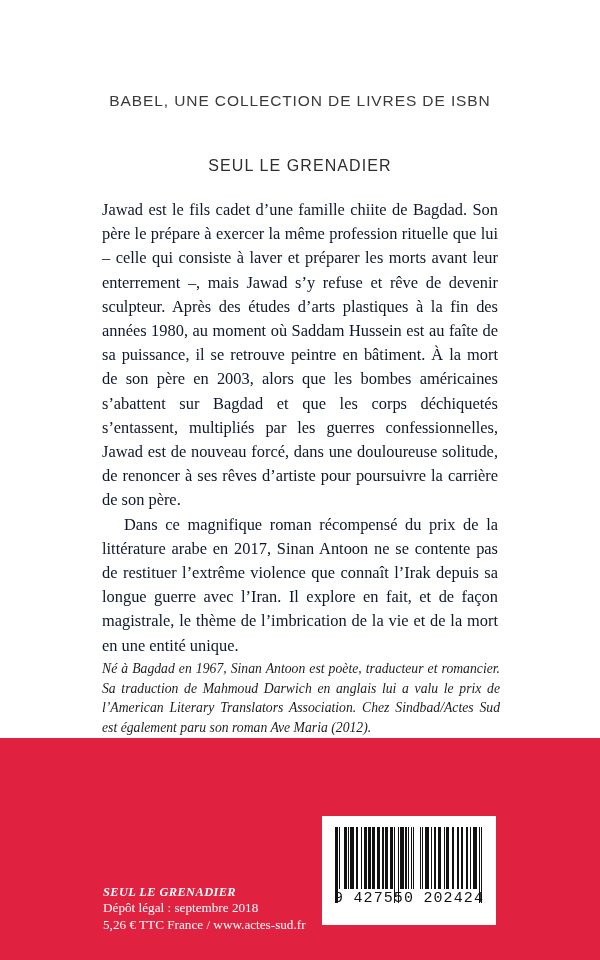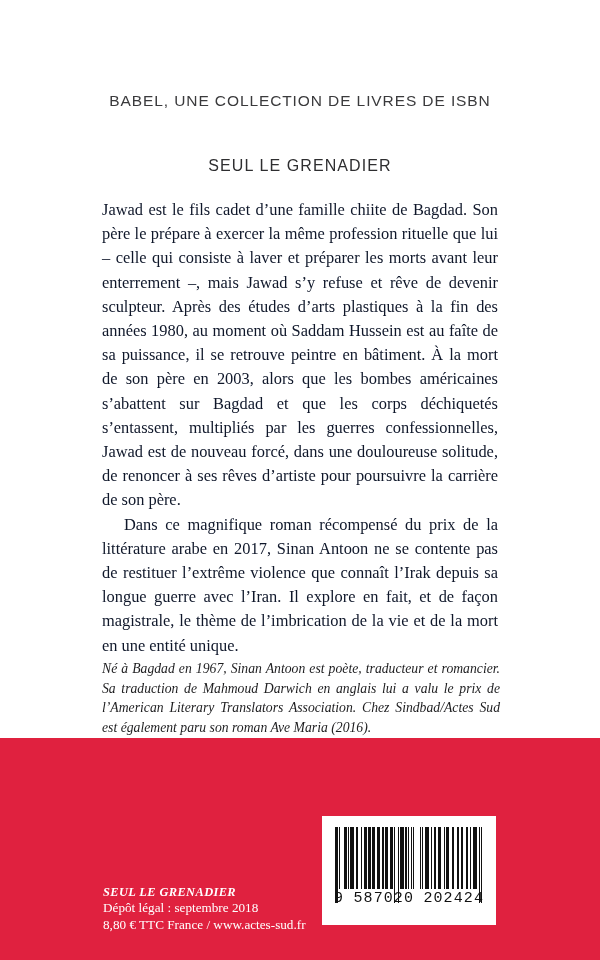--- a/index.html
+++ b/index.html
@@ -172,21 +172,21 @@
   <div class="collection-line">BABEL, UNE COLLECTION DE LIVRES DE ISBN</div>
 
   <div class="book-title">SEUL LE GRENADIER</div>
 
   <div class="blurb">
     <p>Jawad est le fils cadet d’une famille chiite de Bagdad. Son père le prépare à exercer la même profession rituelle que lui – celle qui consiste à laver et préparer les morts avant leur enterrement –, mais Jawad s’y refuse et rêve de devenir sculpteur. Après des études d’arts plastiques à la fin des années 1980, au moment où Saddam Hussein est au faîte de sa puissance, il se retrouve peintre en bâtiment. À la mort de son père en 2003, alors que les bombes américaines s’abattent sur Bagdad et que les corps déchiquetés s’entassent, multipliés par les guerres confessionnelles, Jawad est de nouveau forcé, dans une douloureuse solitude, de renoncer à ses rêves d’artiste pour poursuivre la carrière de son père.</p>
     <p>Dans ce magnifique roman récompensé du prix de la littérature arabe en 2017, Sinan Antoon ne se contente pas de restituer l’extrême violence que connaît l’Irak depuis sa longue guerre avec l’Iran. Il explore en fait, et de façon magistrale, le thème de l’imbrication de la vie et de la mort en une entité unique.</p>
   </div>
 
   <div class="author-note">
-    <p>Né à Bagdad en 1967, Sinan Antoon est poète, traducteur et romancier. Sa traduction de Mahmoud Darwich en anglais lui a valu le prix de l’American Literary Translators Association. Chez Sindbad/Actes Sud est également paru son roman Ave Maria (2016).</p>
+    <p>Né à Bagdad en 1967, Sinan Antoon est poète, traducteur et romancier. Sa traduction de Mahmoud Darwich en anglais lui a valu le prix de l’American Literary Translators Association. Chez Sindbad/Actes Sud est également paru son roman Ave Maria (2012).</p>
   </div>
 
   <div class="red-band">
     <div class="red-band-inner"></div>
   </div>
 
 
   <div class="barcode-box">
     <div class="barcode-bars" id="barcode-bars">
         <i class="guard" style="width: 1.28696px;"></i>
@@ -300,24 +300,24 @@
         <i style="width: 1.28696px;"></i>
         <i style="width: 1.28696px;"></i>
         <i style="width: 1.28696px;"></i>
         <i class="sp" style="width: 1.28696px;"></i>
         <i class="guard" style="width: 1.28696px;"></i>
         <i class="sp" style="width: 1.28696px;"></i>
         <i class="guard" style="width: 1.28696px;"></i>
       </div>
     <div class="barcode-digits">
       <span>9</span>
-      <span>587020</span>
+      <span>427550</span>
       <span>202424</span>
     </div>
   </div>
 
   <div class="imprint">
     <div class="t l">SEUL LE GRENADIER</div>
     <div class="l">Dépôt légal : septembre 2018</div>
-    <div class="l">8,80 € TTC France / www.actes-sud.fr</div>
+    <div class="l">5,26 € TTC France / www.actes-sud.fr</div>
   </div>
 
 </div>
 
 </body></html>

